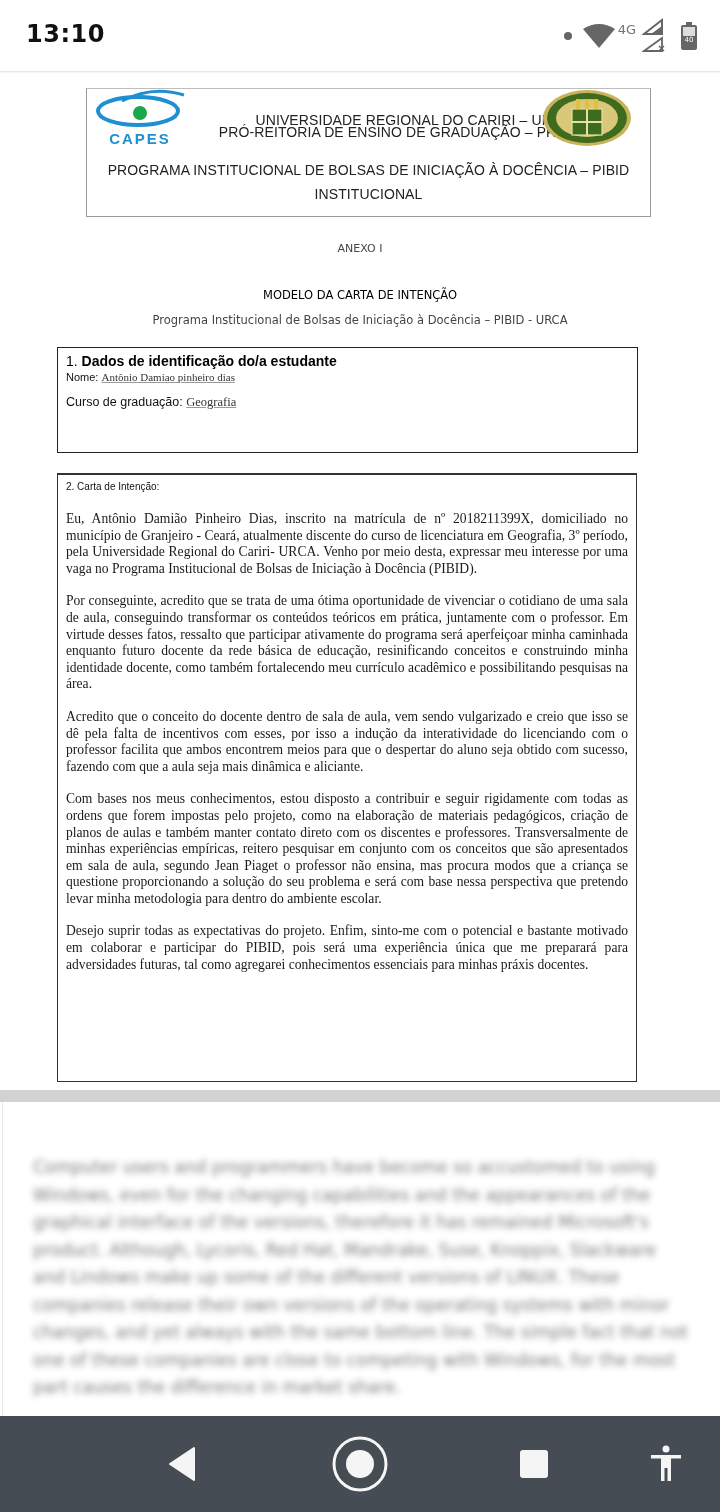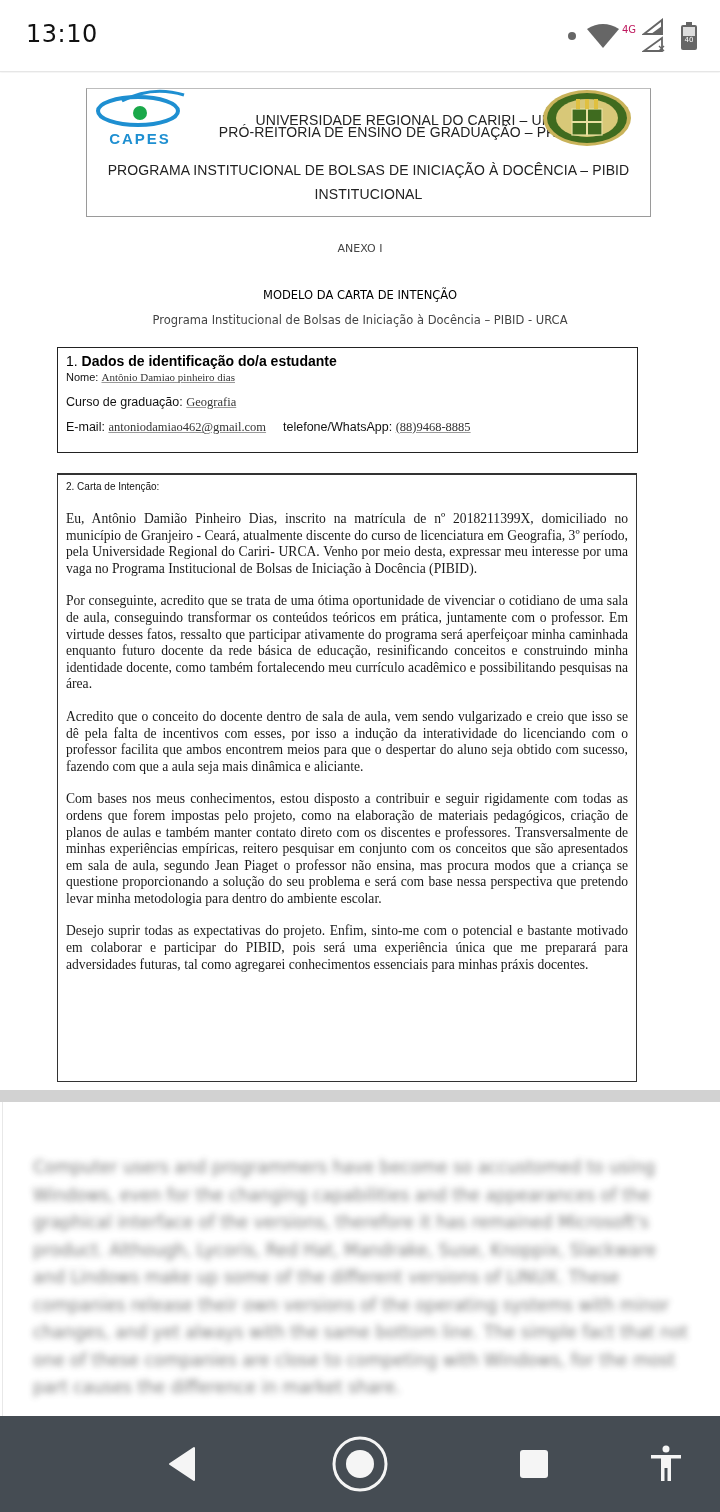--- a/index.html
+++ b/index.html
@@ -1,24 +1,24 @@
 <!DOCTYPE html>
 <html><head>
   <meta charset="utf-8">
   <style>
     * { box-sizing: border-box; margin: 0; padding: 0; }
     html, body { width: 720px; height: 1512px; overflow: hidden; background: #ffffff; }
     body { position: relative; font-family: "Liberation Sans", sans-serif; color: #000; }
 
     
     .status-bar { position: absolute; top: 0; left: 0; width: 720px; height: 72px; background: #fff; border-bottom: 1px solid #e6e6e6; box-shadow: 0 1px 2px rgba(0,0,0,0.06); }
-    .status-time { position: absolute; left: 26px; top: 20px; font-family: "DejaVu Sans", sans-serif; font-weight: normal; font-size: 24px; letter-spacing: 0.5px; color: #111; }
+    .status-time { position: absolute; left: 26px; top: 20px; font-family: "DejaVu Sans", sans-serif; font-weight: bold; font-size: 24px; letter-spacing: 0.5px; color: #111; }
     .status-icons { position: absolute; right: 22px; top: 18px; height: 36px; display: flex; align-items: center; gap: 6px; }
     .dot { width: 8px; height: 8px; border-radius: 50%; background: #666; margin-right: 4px; }
-    .net-label { font-size: 10px; color: #be185d; font-family: "DejaVu Sans", sans-serif; margin-top: -14px; margin-left: -4px; }
+    .net-label { font-size: 13px; color: #737373; font-family: "DejaVu Sans", sans-serif; margin-top: -14px; margin-left: -4px; }
 
     
     .doc { position: absolute; top: 73px; left: 0; width: 720px; height: 1017px; background: #fff; }
     .letterhead { position: absolute; left: 86px; top: 15px; width: 565px; height: 129px; border: 1px solid #9a9a9a; border-top-color: #bdbdbd; }
     .capes-logo { position: absolute; left: 5px; top: 0px; width: 96px; height: 60px; }
     .urca-seal { position: absolute; right: 18px; top: 0px; width: 90px; height: 58px; }
     .lh-line { position: absolute; left: 0; width: 100%; text-align: center; font-size: 14px; color: #222; letter-spacing: 0.1px; }
     .lh-uni { top: 23px; left: 45px; }
     .lh-pro { top: 35px; left: 45px; }
     .lh-prog { top: 73px; }
@@ -111,27 +111,20 @@
       <b>Dados de identificação do/a estudante</b>
     </div>
     <div class="field-row row-name">
       <span>Nome:</span>
       <span class="val">Antônio Damiao pinheiro dias</span>
     </div>
     <div class="field-row row-course">
       <span>Curso de graduação:</span>
       <span class="val">Geografia</span>
     </div>
-    <div class="field-row row-email">
-      <span>E-mail:</span>
-      <span class="val">antoniodamiao462@gmail.com</span>
-      <span class="gap"></span>
-      <span>telefone/WhatsApp:</span>
-      <span class="val">(88)9468-8885</span>
-    </div>
   </div>
 
   <div class="box2">
     <div class="box2-title">2. Carta de Intenção:</div>
     <p class="para">Eu, Antônio Damião Pinheiro Dias, inscrito na matrícula de nº 2018211399X, domiciliado no município de Granjeiro - Ceará, atualmente discente do curso de licenciatura em Geografia, 3º período, pela Universidade Regional do Cariri- URCA. Venho por meio desta, expressar meu interesse por uma vaga no Programa Institucional de Bolsas de Iniciação à Docência (PIBID).</p>
     <p class="para">Por conseguinte, acredito que se trata de uma ótima oportunidade de vivenciar o cotidiano de uma sala de aula, conseguindo transformar os conteúdos teóricos em prática, juntamente com o professor. Em virtude desses fatos, ressalto que participar ativamente do programa será aperfeiçoar minha caminhada enquanto futuro docente da rede básica de educação, resinificando conceitos e construindo minha identidade docente, como também fortalecendo meu currículo acadêmico e possibilitando pesquisas na área.</p>
     <p class="para">Acredito que o conceito do docente dentro de sala de aula, vem sendo vulgarizado e creio que isso se dê pela falta de incentivos com esses, por isso a indução da interatividade do licenciando com o professor facilita que ambos encontrem meios para que o despertar do aluno seja obtido com sucesso, fazendo com que a aula seja mais dinâmica e aliciante.</p>
     <p class="para">Com bases nos meus conhecimentos, estou disposto a contribuir e seguir rigidamente com todas as ordens que forem impostas pelo projeto, como na elaboração de materiais pedagógicos, criação de planos de aulas e também manter contato direto com os discentes e professores. Transversalmente de minhas experiências empíricas, reitero pesquisar em conjunto com os conceitos que são apresentados em sala de aula, segundo Jean Piaget o professor não ensina, mas procura modos que a criança se questione proporcionando a solução do seu problema e será com base nessa perspectiva que pretendo levar minha metodologia para dentro do ambiente escolar.</p>
     <p class="para">Desejo suprir todas as expectativas do projeto. Enfim, sinto-me com o potencial e bastante motivado em colaborar e participar do PIBID, pois será uma experiência única que me preparará para adversidades futuras, tal como agregarei conhecimentos essenciais para minhas práxis docentes.</p>
   </div>

